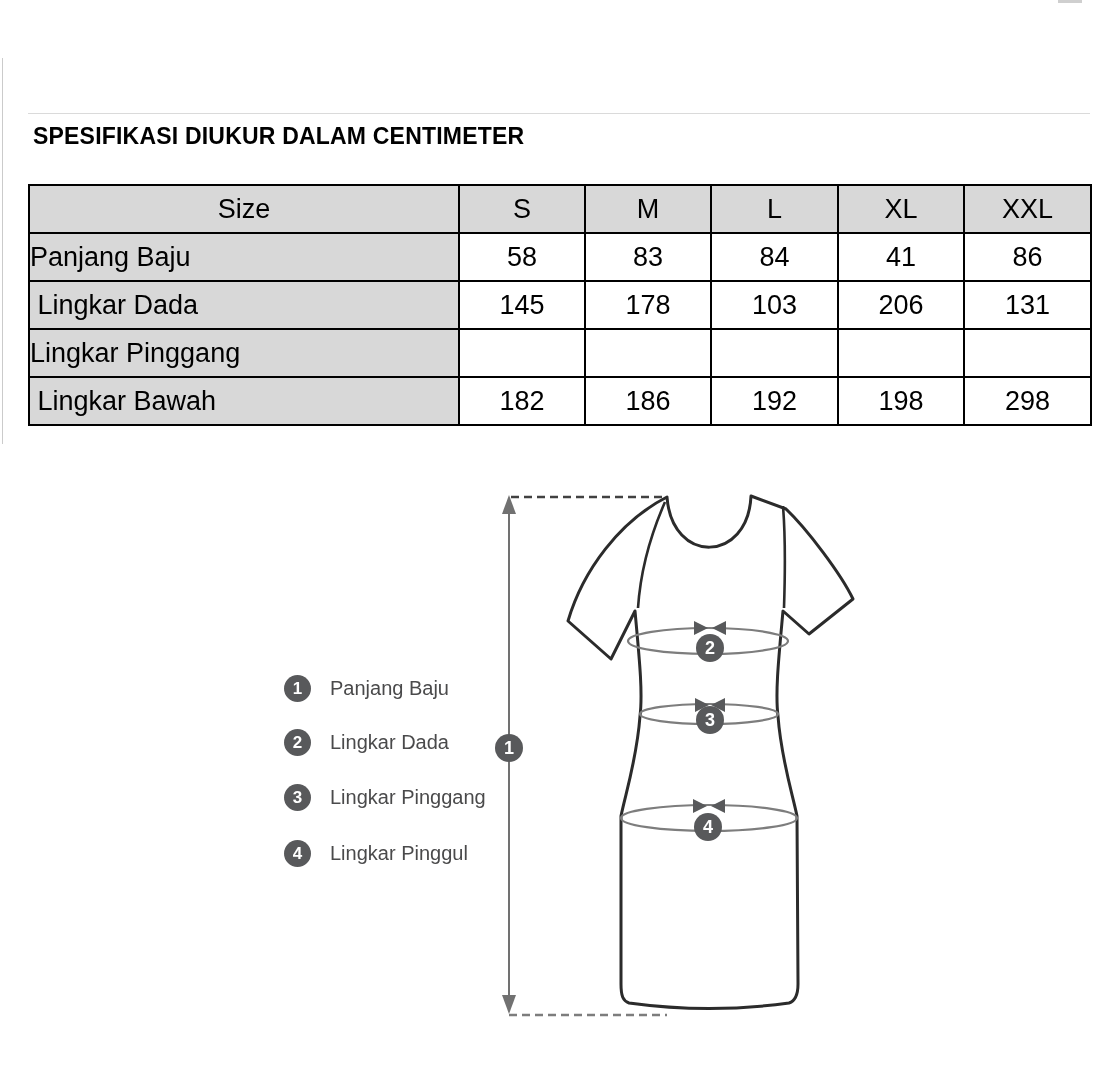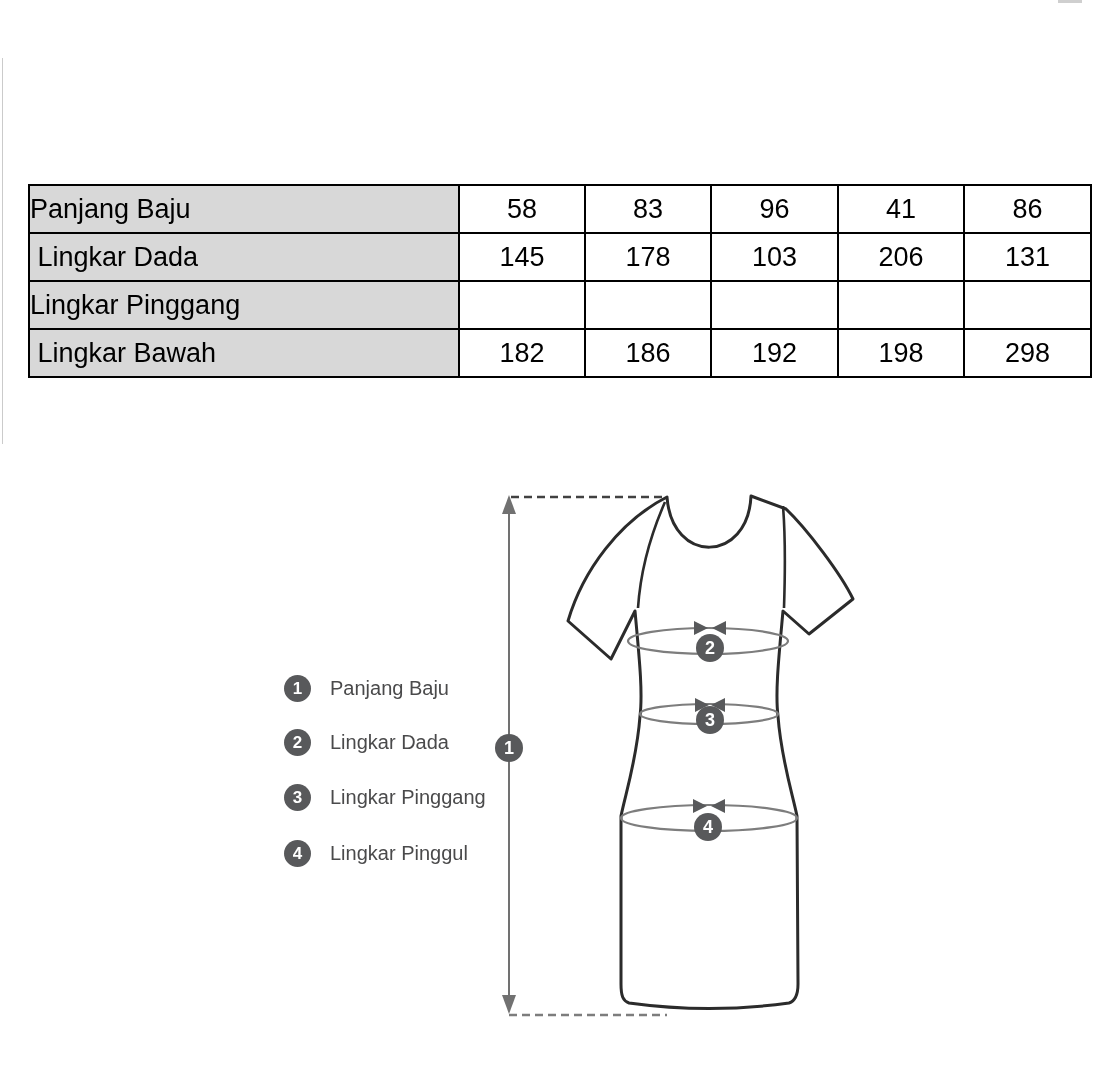--- a/index.html
+++ b/index.html
@@ -70,36 +70,47 @@
   }
 </style>
 </head>
 <body>
 
 <div id="page">
 
   <div class="edge-line-left"></div>
   <div class="scrollbar-stub"></div>
 
+  <div class="title-block">
+    <h1>SPESIFIKASI DIUKUR DALAM CENTIMETER</h1>
+  </div>
 
   <table class="spec">
     <colgroup>
       <col style="width:430px">
         <col style="width:126px">
         <col style="width:126px">
       <col style="width:127px">
         <col style="width:126px">
         <col style="width:127px">
     </colgroup>
     <tbody>
       <tr>
+        <th class="cell-gray cell-center">Size</th>
+        <th class="cell-gray cell-center">S</th>
+        <th class="cell-gray cell-center">M</th>
+        <th class="cell-gray cell-center">L</th>
+        <th class="cell-gray cell-center">XL</th>
+        <th class="cell-gray cell-center">XXL</th>
+      </tr>
+      <tr>
         <td class="cell-gray cell-label">Panjang Baju</td>
         <td class="cell-center">58</td>
         <td class="cell-center">83</td>
-        <td class="cell-center">96</td>
+        <td class="cell-center">84</td>
         <td class="cell-center">41</td>
         <td class="cell-center">86</td>
       </tr>
       <tr>
         <td class="cell-gray cell-label"> Lingkar Dada</td>
         <td class="cell-center">145</td>
         <td class="cell-center">178</td>
         <td class="cell-center">103</td>
         <td class="cell-center">206</td>
         <td class="cell-center">131</td>

